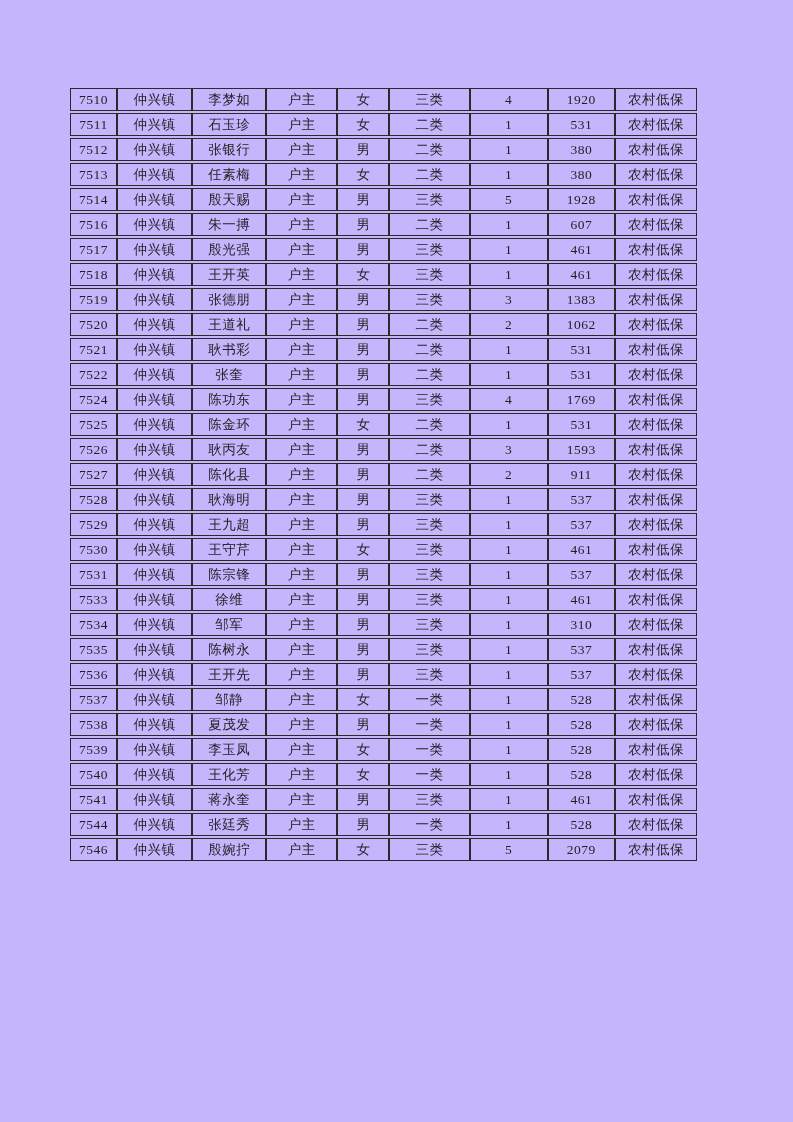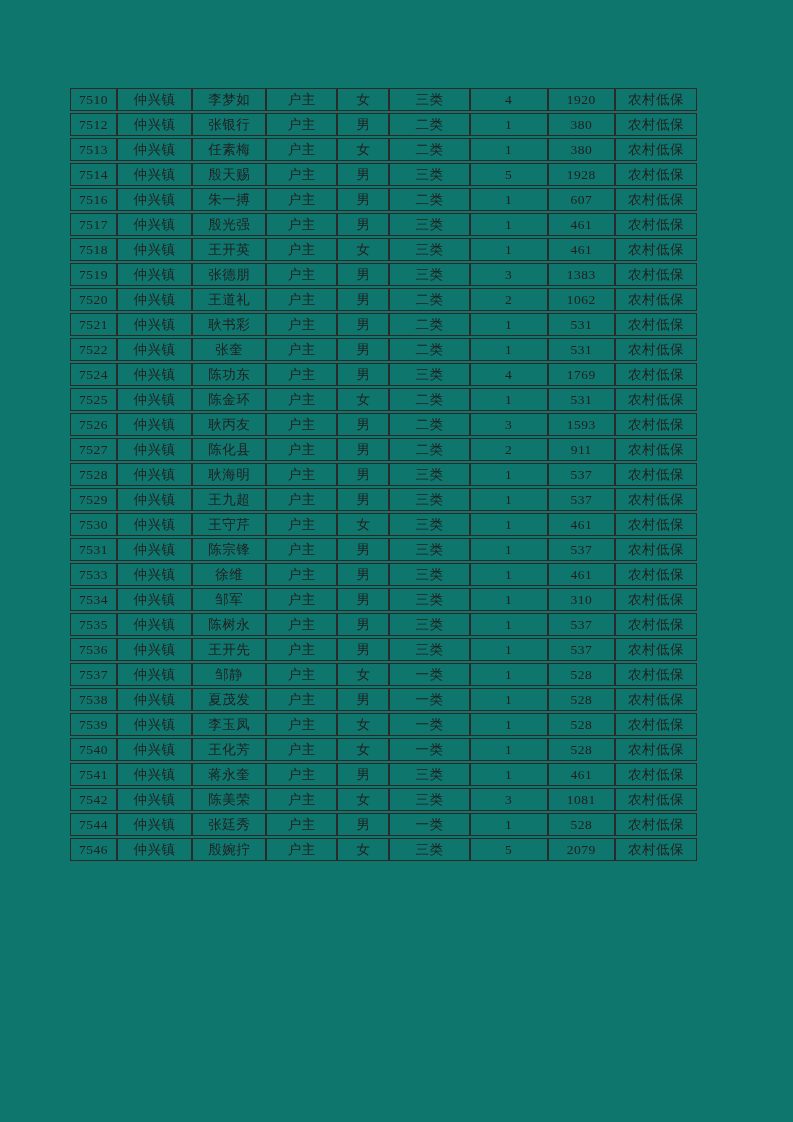--- a/index.html
+++ b/index.html
@@ -5,21 +5,21 @@
   html, body {
     margin: 0;
     padding: 0;
     background: #e8e8e8;
   }
   .page {
     position: relative;
     width: 793px;
     height: 1122px;
     margin: 0 auto;
-    background: #0f766e;
+    background: #c4b5fd;
     overflow: hidden;
     font-family: "Liberation Serif", "DejaVu Serif", serif;
     color: #1f1f1f;
   }
   table.grid {
     position: absolute;
     left: 70px;
     top: 86px;
     border-collapse: separate;
     border-spacing: 0 2px;
@@ -72,20 +72,31 @@
           <td>仲兴镇</td>
           <td>李梦如</td>
           <td>户主</td>
           <td>女</td>
           <td>三类</td>
           <td class="num">4</td>
           <td class="num">1920</td>
           <td>农村低保</td>
         </tr>
         <tr>
+          <td class="num">7511</td>
+          <td>仲兴镇</td>
+          <td>石玉珍</td>
+          <td>户主</td>
+          <td>女</td>
+          <td>二类</td>
+          <td class="num">1</td>
+          <td class="num">531</td>
+          <td>农村低保</td>
+        </tr>
+        <tr>
           <td class="num">7512</td>
           <td>仲兴镇</td>
           <td>张银行</td>
           <td>户主</td>
           <td>男</td>
           <td>二类</td>
           <td class="num">1</td>
           <td class="num">380</td>
           <td>农村低保</td>
         </tr>
@@ -366,31 +377,20 @@
         </tr>
         <tr>
           <td class="num">7541</td>
           <td>仲兴镇</td>
           <td>蒋永奎</td>
           <td>户主</td>
           <td>男</td>
           <td>三类</td>
           <td class="num">1</td>
           <td class="num">461</td>
-          <td>农村低保</td>
-        </tr>
-        <tr>
-          <td class="num">7542</td>
-          <td>仲兴镇</td>
-          <td>陈美荣</td>
-          <td>户主</td>
-          <td>女</td>
-          <td>三类</td>
-          <td class="num">3</td>
-          <td class="num">1081</td>
           <td>农村低保</td>
         </tr>
         <tr>
           <td class="num">7544</td>
           <td>仲兴镇</td>
           <td>张廷秀</td>
           <td>户主</td>
           <td>男</td>
           <td>一类</td>
           <td class="num">1</td>

